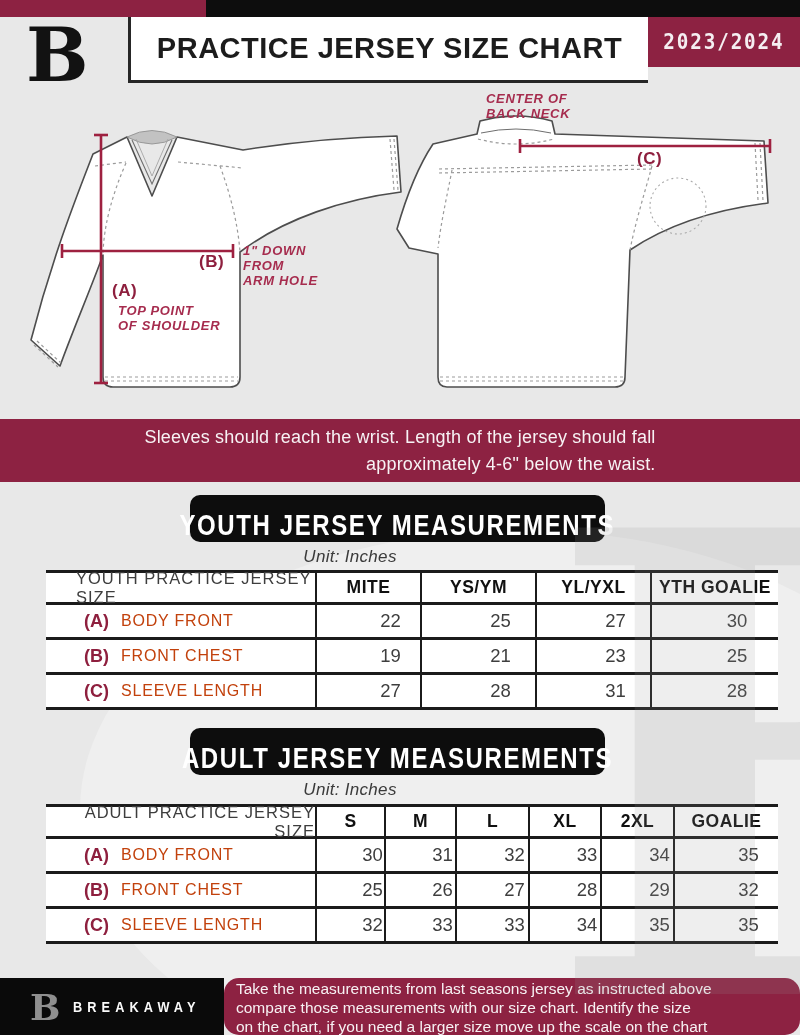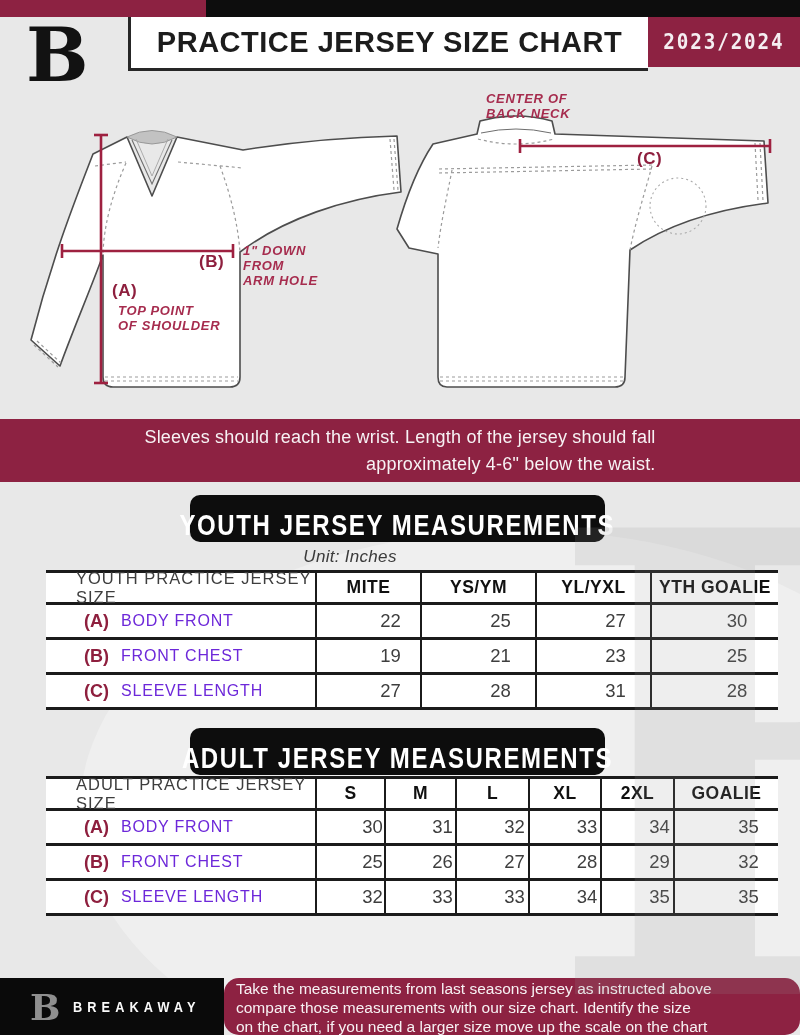--- a/index.html
+++ b/index.html
@@ -9,21 +9,21 @@
     background:#e8e8e8;
     font-family:"Liberation Sans", sans-serif;
   }
   .abs { position:absolute; }
   .prewrap { white-space:pre-line; }
 
   
   .strip-maroon { left:0; top:0; width:206px; height:17px; background:#8d2242; z-index:2; }
   .strip-black  { left:206px; top:0; width:594px; height:17px; background:#0d0d0d; z-index:2; }
   .title-box {
-    left:128px; top:17px; width:520px; height:54px; background:#ffffff;
+    left:128px; top:17px; width:520px; height:66px; background:#ffffff;
     border-left:3px solid #262626; border-bottom:3px solid #262626;
     display:flex; align-items:center; justify-content:center; z-index:2;
   }
   .title-box span { font-size:29px; font-weight:bold; color:#1c1c1c; letter-spacing:.5px; white-space:nowrap; }
   .season-box {
     left:648px; top:17px; width:152px; height:50px; background:#8d2242;
     display:flex; align-items:center; justify-content:center; z-index:2;
   }
   .season-box span {
     font-family:"DejaVu Sans Mono", monospace; font-weight:bold; color:#f5eef1;
@@ -62,21 +62,21 @@
 
   
   .size-table { display:grid; grid-auto-rows:35px; z-index:3; }
   .size-table > div { background:#fff; display:flex; align-items:center; border-bottom:3px solid #1b1b1b; }
   .size-table > .top { border-top:3px solid #1b1b1b; }
   .size-table > .vline { border-left:2px solid #1b1b1b; }
   .cell-label-head { padding-left:30px; font-size:16.5px; color:#3d3d3d; letter-spacing:1px; }
   .cell-size-head  { justify-content:center; font-size:17.5px; font-weight:bold; color:#101010; letter-spacing:.5px; }
   .cell-row-label  { padding-left:38px; }
   .cell-row-label .key { color:#8e1f3e; font-weight:bold; font-size:18px; margin-right:12px; }
-  .cell-row-label .lbl { color:#6d28d9; font-size:16px; letter-spacing:.8px; }
+  .cell-row-label .lbl { color:#c2410c; font-size:16px; letter-spacing:.8px; }
   .cell-val { justify-content:center; font-size:18.5px; color:#3e3e3e;padding-left:44px; }
 
   
   .swoosh { left:80px; top:530px; width:880px; height:560px; background:#efefef; border-radius:50%; z-index:0; }
   .watermark {
     left:545px; top:520px; z-index:6; pointer-events:none;
     font-family:"DejaVu Serif", serif; font-weight:bold; font-size:640px; line-height:.78;
     color:rgba(150,150,150,.16);
   }
 
@@ -222,21 +222,21 @@
   <div class="vline cell-val">28</div>
   <div class="vline cell-val">31</div>
   <div class="vline cell-val">28</div>
 </div>
 
 <div class="abs black-banner" style="left:190px; top:728px;">
   <span>ADULT JERSEY MEASUREMENTS</span>
 </div>
 <div class="abs unit" style="top:780px;">Unit: Inches</div>
 
-<div class="abs size-table" style="left:46px; top:776px; grid-template-columns:269px 69px 71px 73px 72px 73px 105px;">
+<div class="abs size-table" style="left:46px; top:804px; grid-template-columns:269px 69px 71px 73px 72px 73px 105px;text-align:right;">
   <div class="top cell-label-head">ADULT PRACTICE JERSEY SIZE</div>
   <div class="top vline cell-size-head">S</div>
   <div class="top vline cell-size-head">M</div>
   <div class="top vline cell-size-head">L</div>
   <div class="top vline cell-size-head">XL</div>
   <div class="top vline cell-size-head">2XL</div>
   <div class="top vline cell-size-head">GOALIE</div>
 
   <div class="cell-row-label">
     <span class="key">(A)</span>

